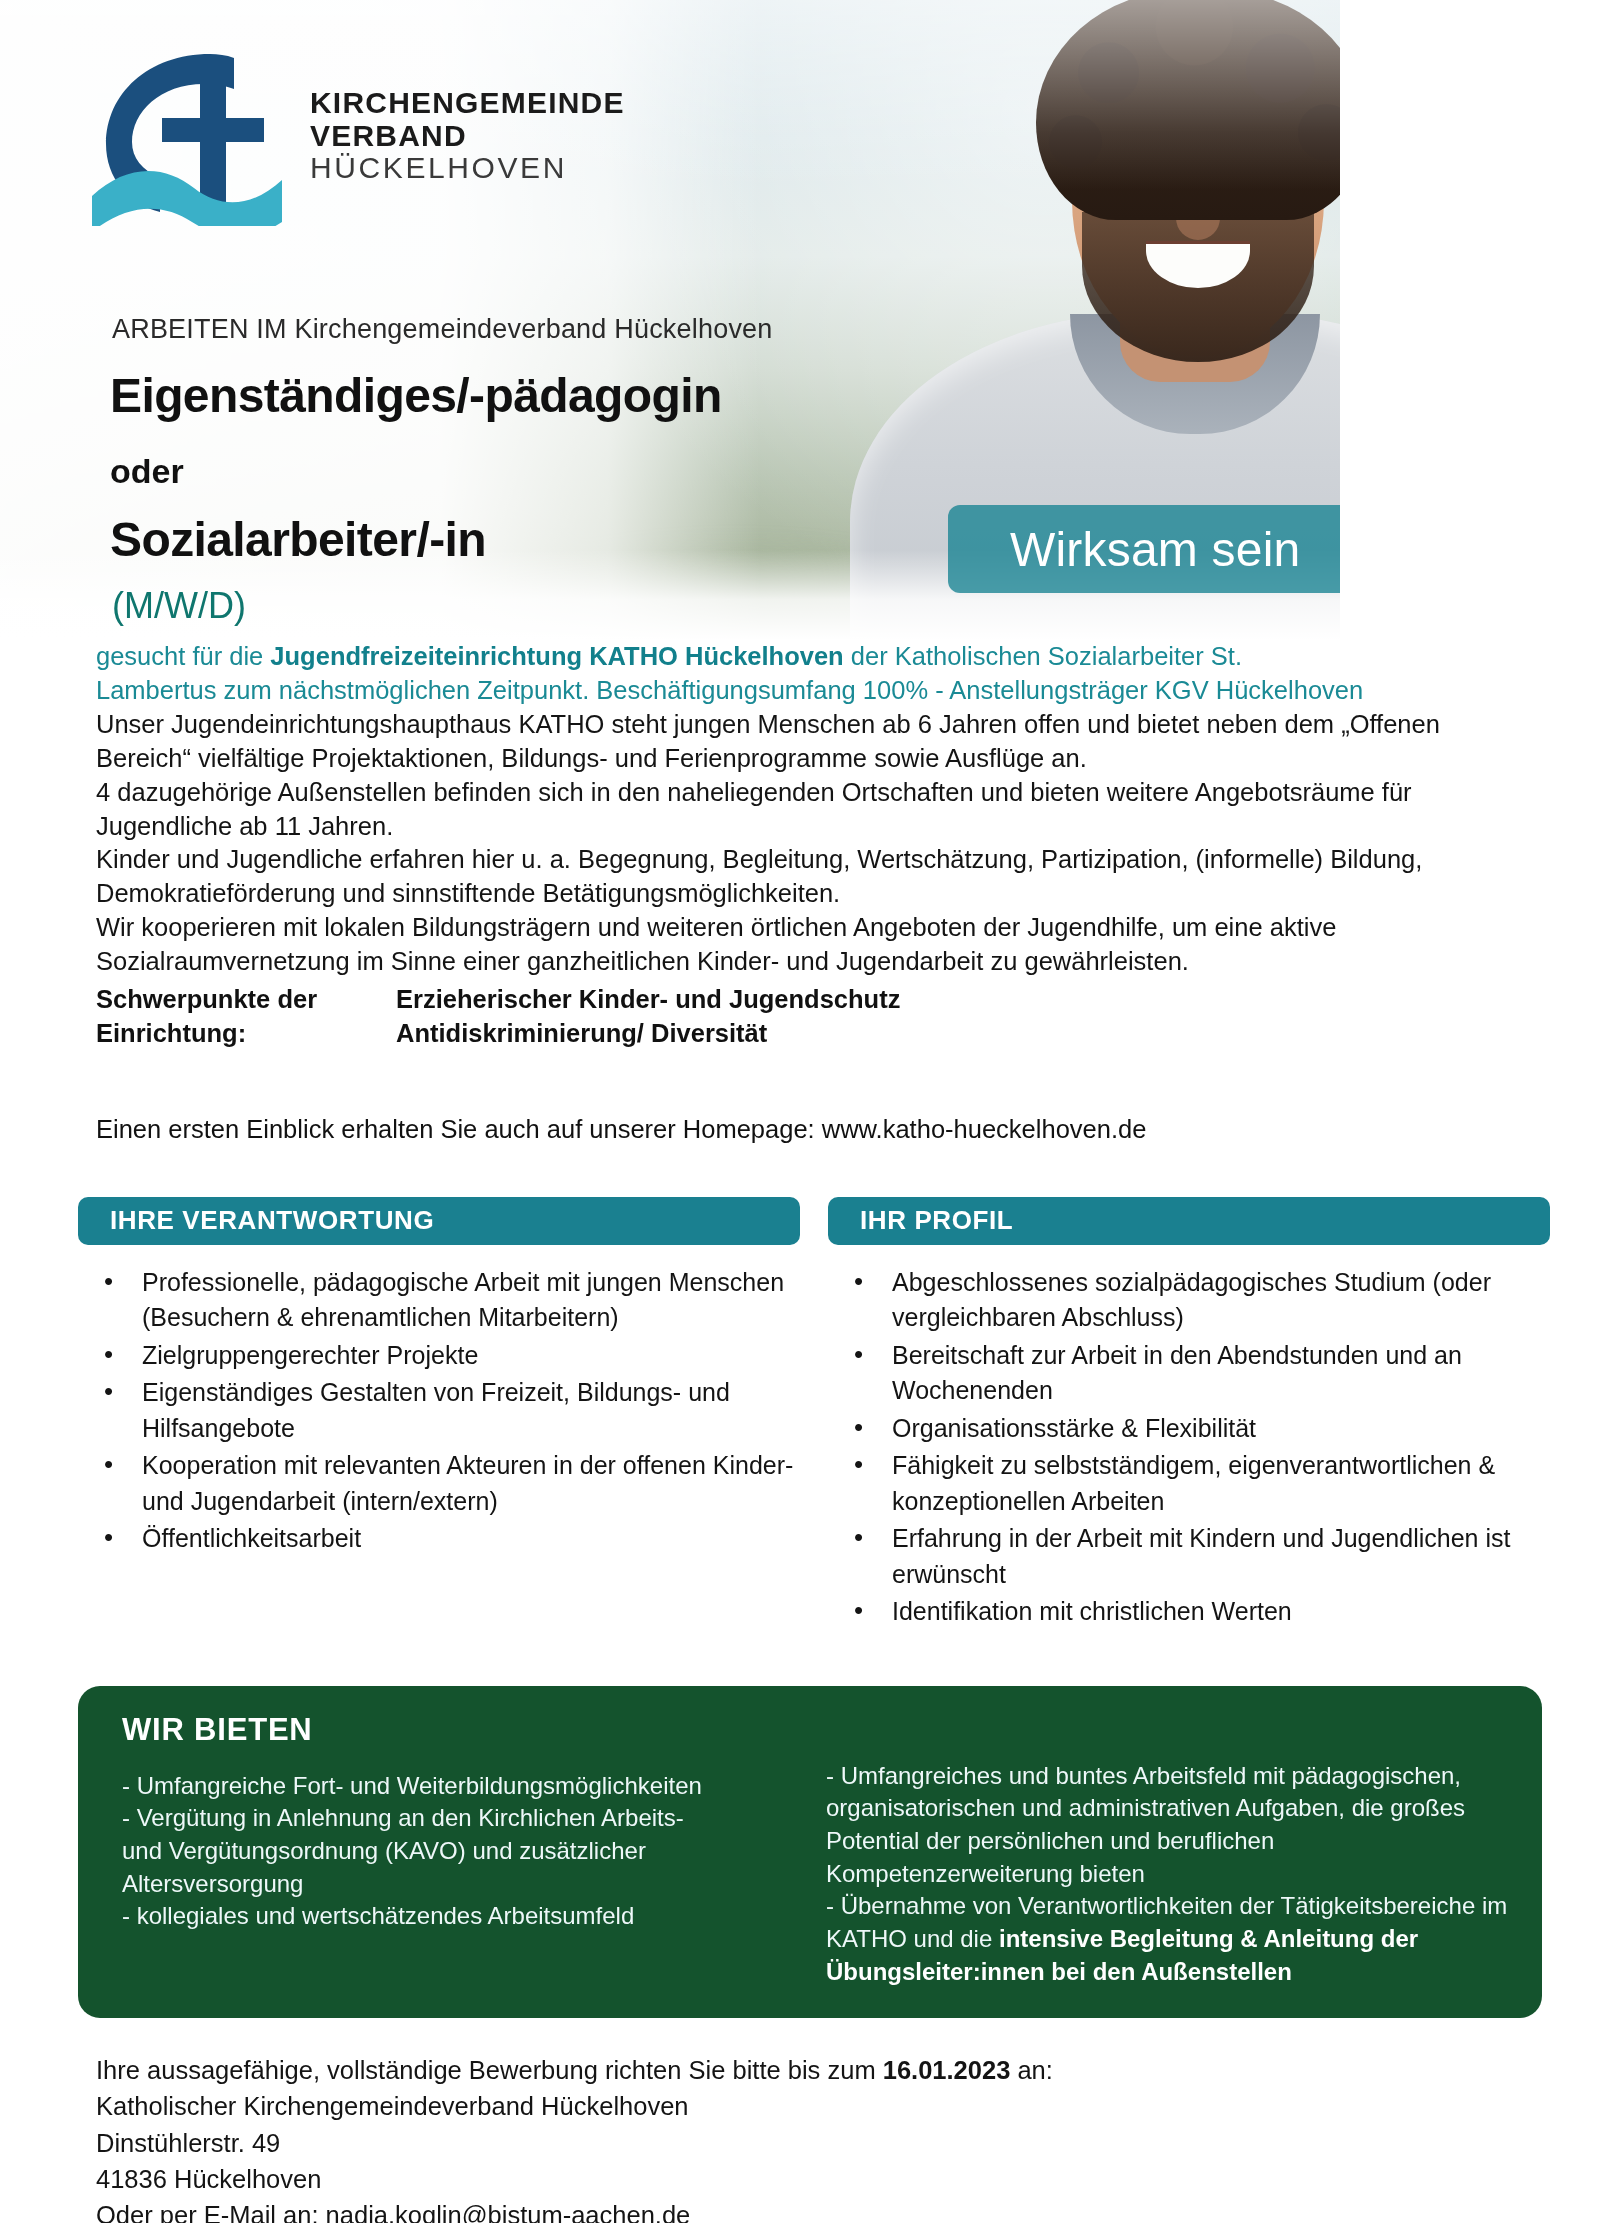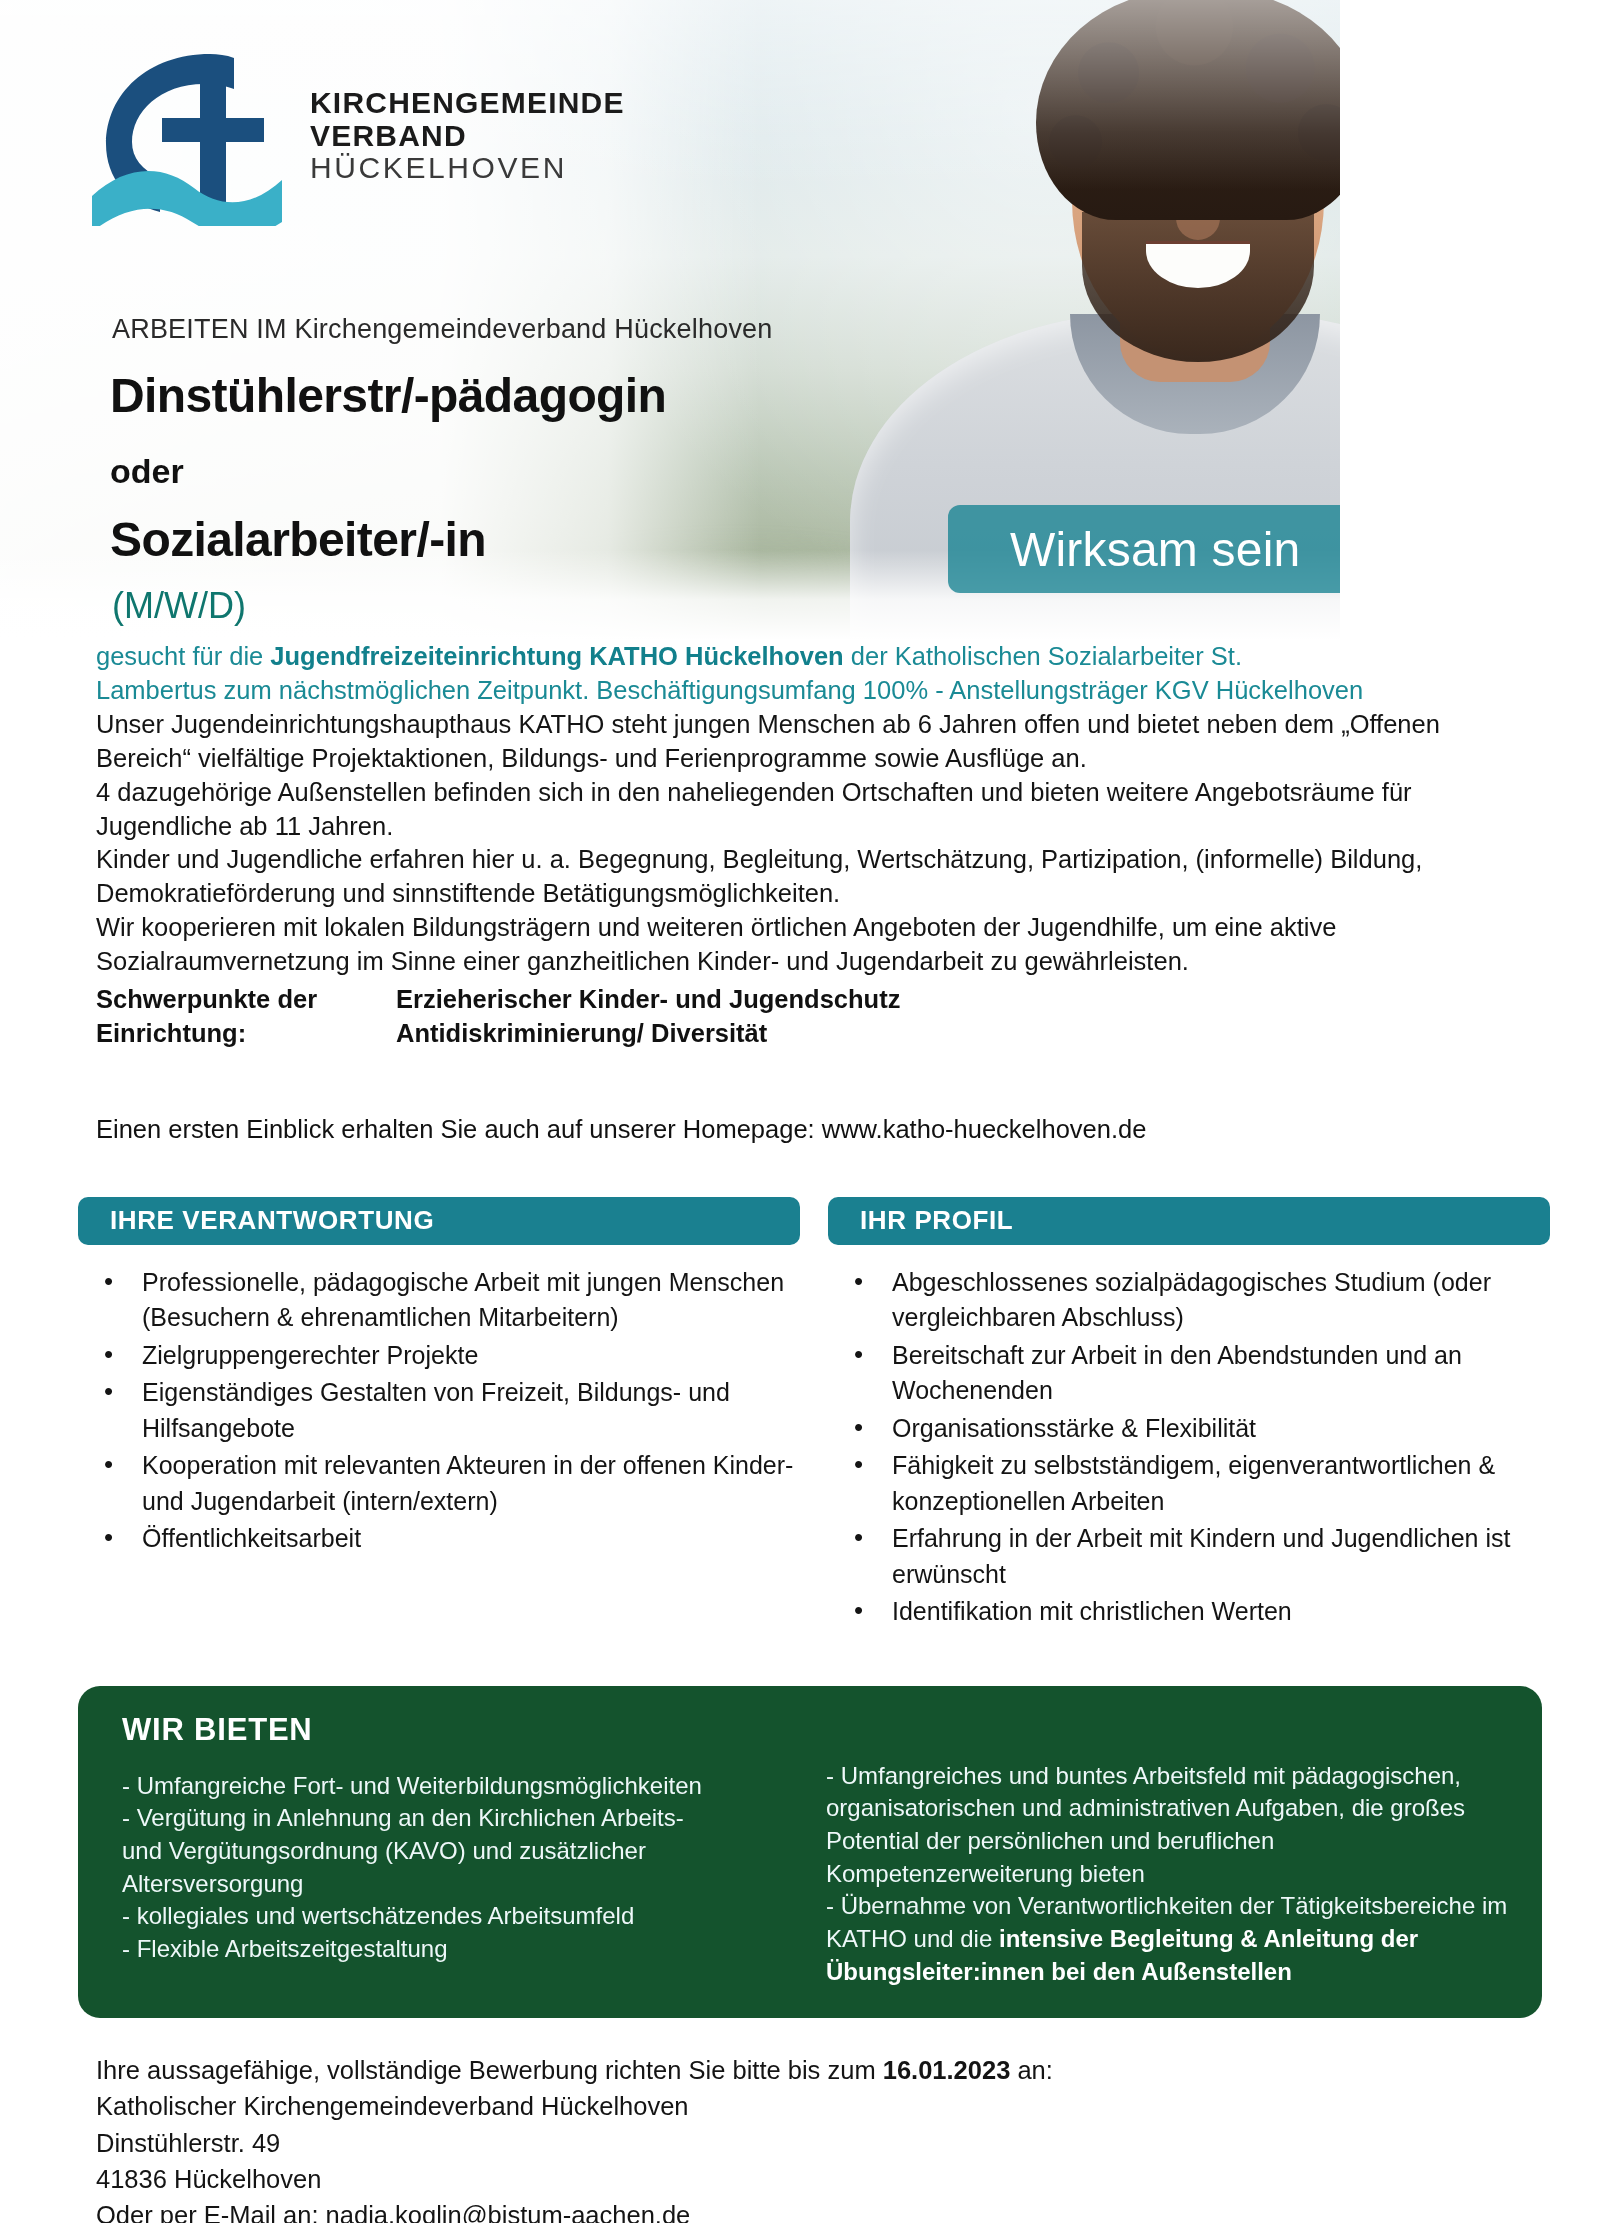--- a/index.html
+++ b/index.html
@@ -359,21 +359,21 @@
       </svg>
     </div>
     <div class="logo-words">
       <div class="logo-l1">KIRCHENGEMEINDE</div>
       <div class="logo-l2">VERBAND</div>
       <div class="logo-l3">HÜCKELHOVEN</div>
     </div>
   </div>
 
   <div class="eyebrow">ARBEITEN IM Kirchengemeindeverband Hückelhoven</div>
-  <div class="title-1">Dinstühlerstr/-pädagogin</div>
+  <div class="title-1">Eigenständiges/-pädagogin</div>
   <div class="title-or">oder</div>
   <div class="title-2">Sozialarbeiter/-in</div>
   <div class="title-mwd">(M/W/D)</div>
 
   <div class="claim-banner">
     <div class="claim-text">Wirksam sein</div>
   </div>
 </div>
 
 <div class="body-wrap">
@@ -429,21 +429,20 @@
   </div>
 
   <div class="offer-box">
     <div class="offer-left">
       <div class="offer-title">WIR BIETEN</div>
       <div class="offer-line">- Umfangreiche Fort- und Weiterbildungsmöglichkeiten</div>
       <div class="offer-line">- Vergütung in Anlehnung an den Kirchlichen Arbeits-</div>
       <div class="offer-line">  und Vergütungsordnung (KAVO) und zusätzlicher</div>
       <div class="offer-line">  Altersversorgung</div>
       <div class="offer-line">- kollegiales und wertschätzendes Arbeitsumfeld</div>
-      <div class="offer-line">- Flexible Arbeitszeitgestaltung</div>
     </div>
     <div class="offer-right">
       <div class="offer-line">- Umfangreiches und buntes Arbeitsfeld mit pädagogischen, organisatorischen und administrativen Aufgaben, die großes Potential der persönlichen und beruflichen Kompetenzerweiterung bieten</div>
       <div class="offer-line">
         <span>- Übernahme von Verantwortlichkeiten der Tätigkeitsbereiche im KATHO und die </span><b>intensive Begleitung &amp; Anleitung der Übungsleiter:innen bei den Außenstellen</b>
       </div>
     </div>
   </div>
 
   <div class="footer">

